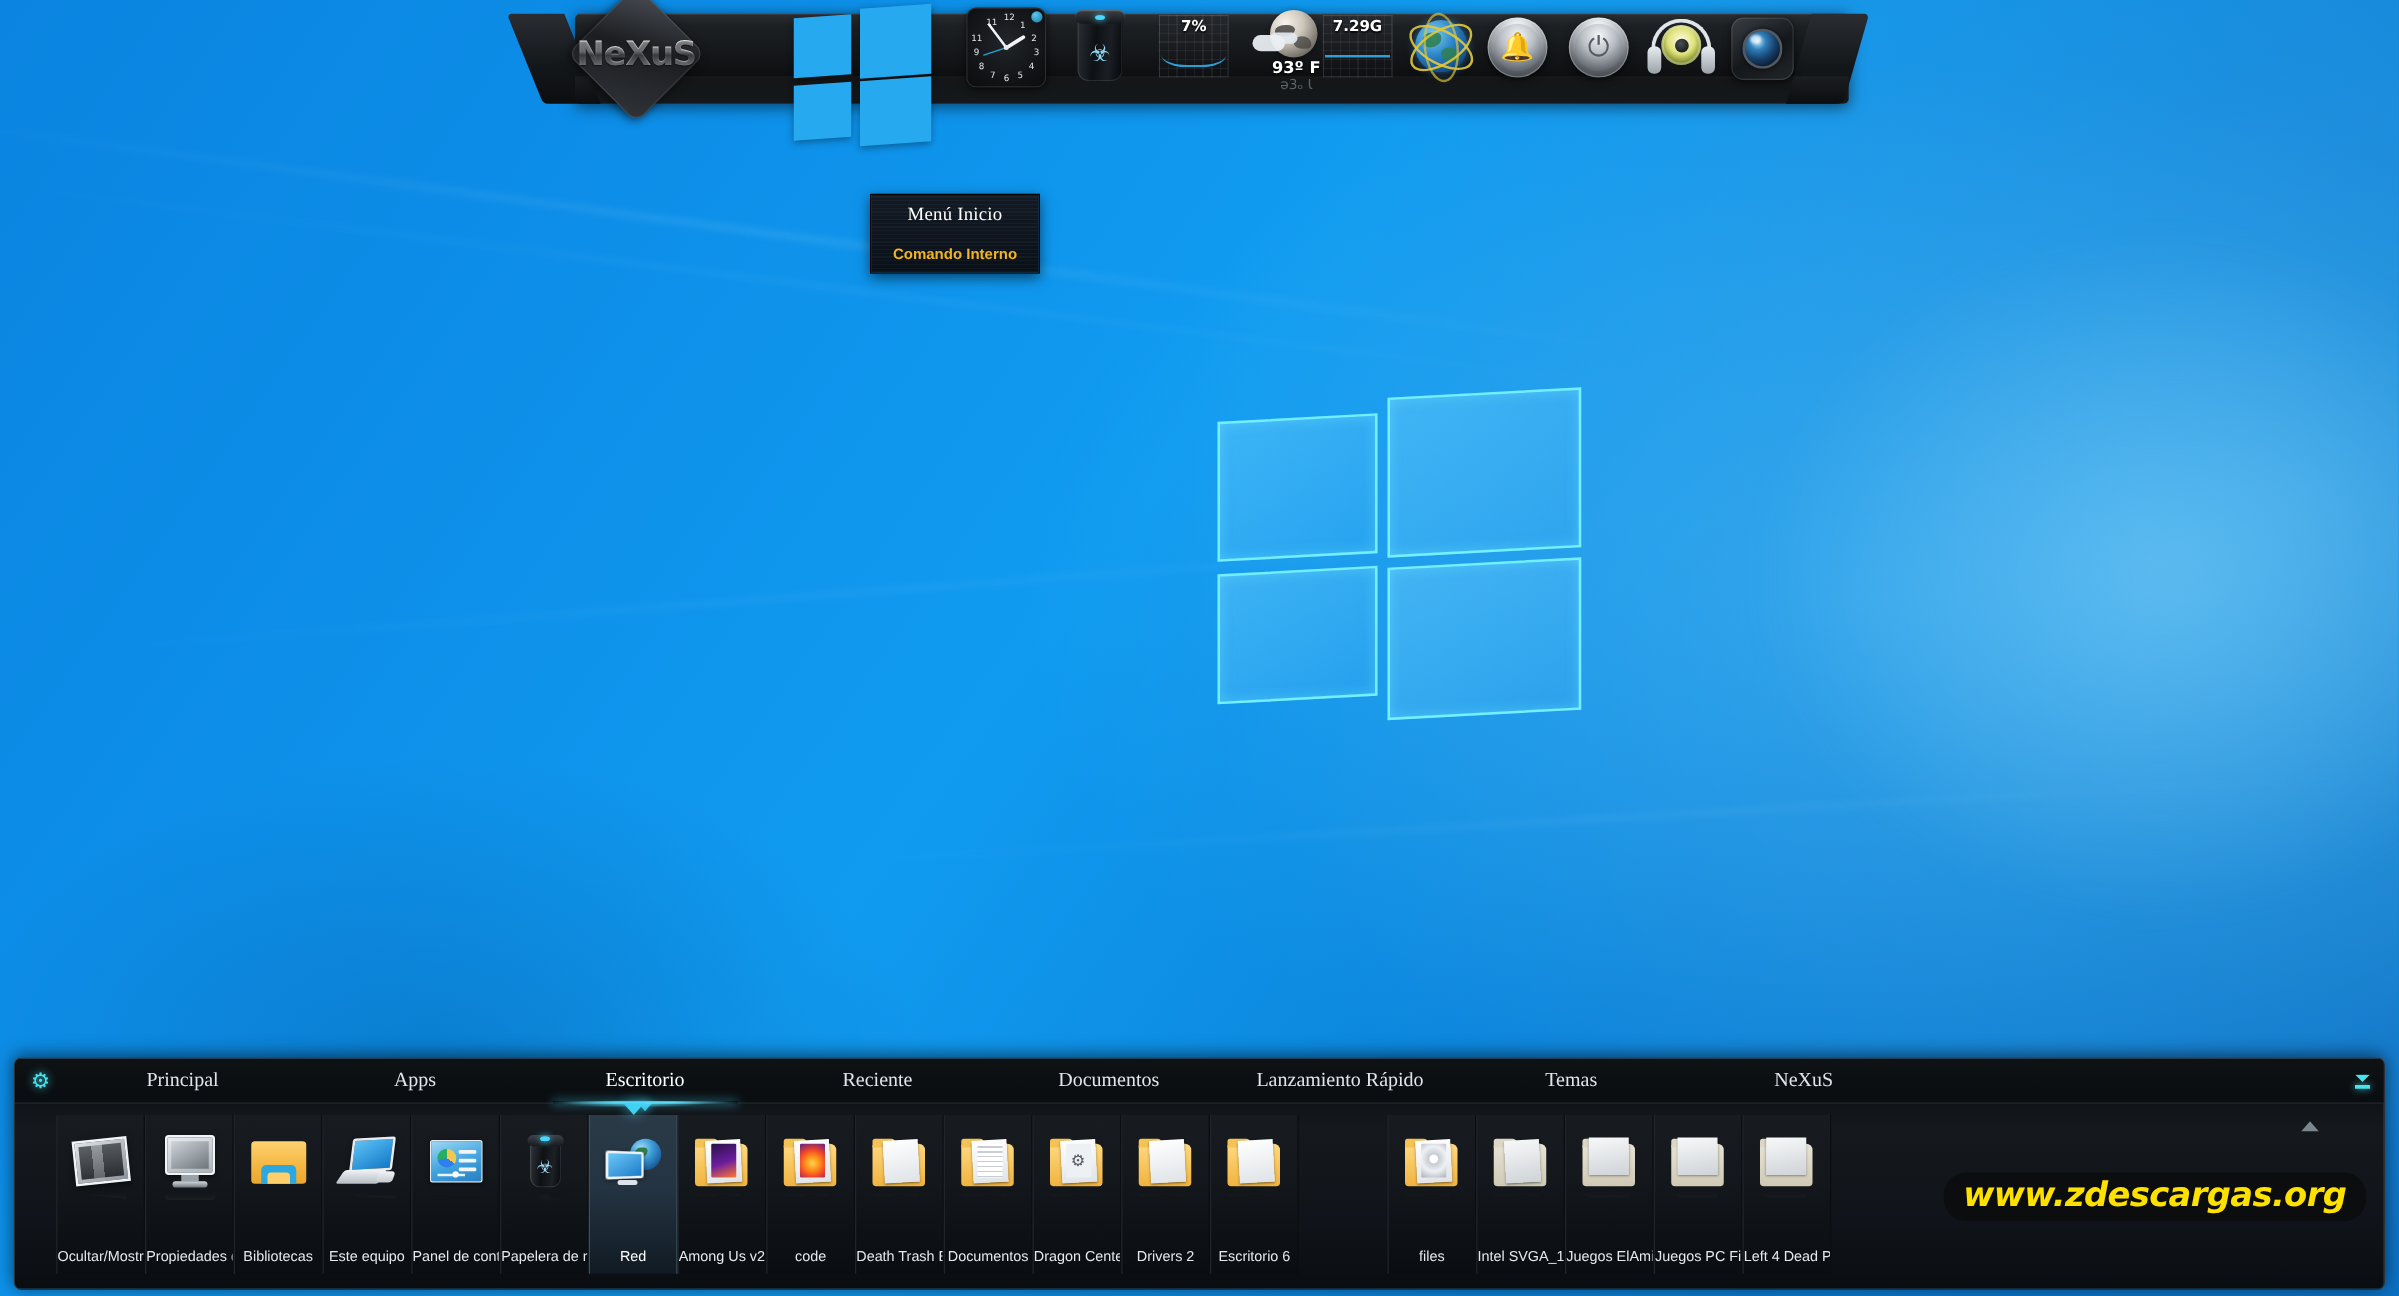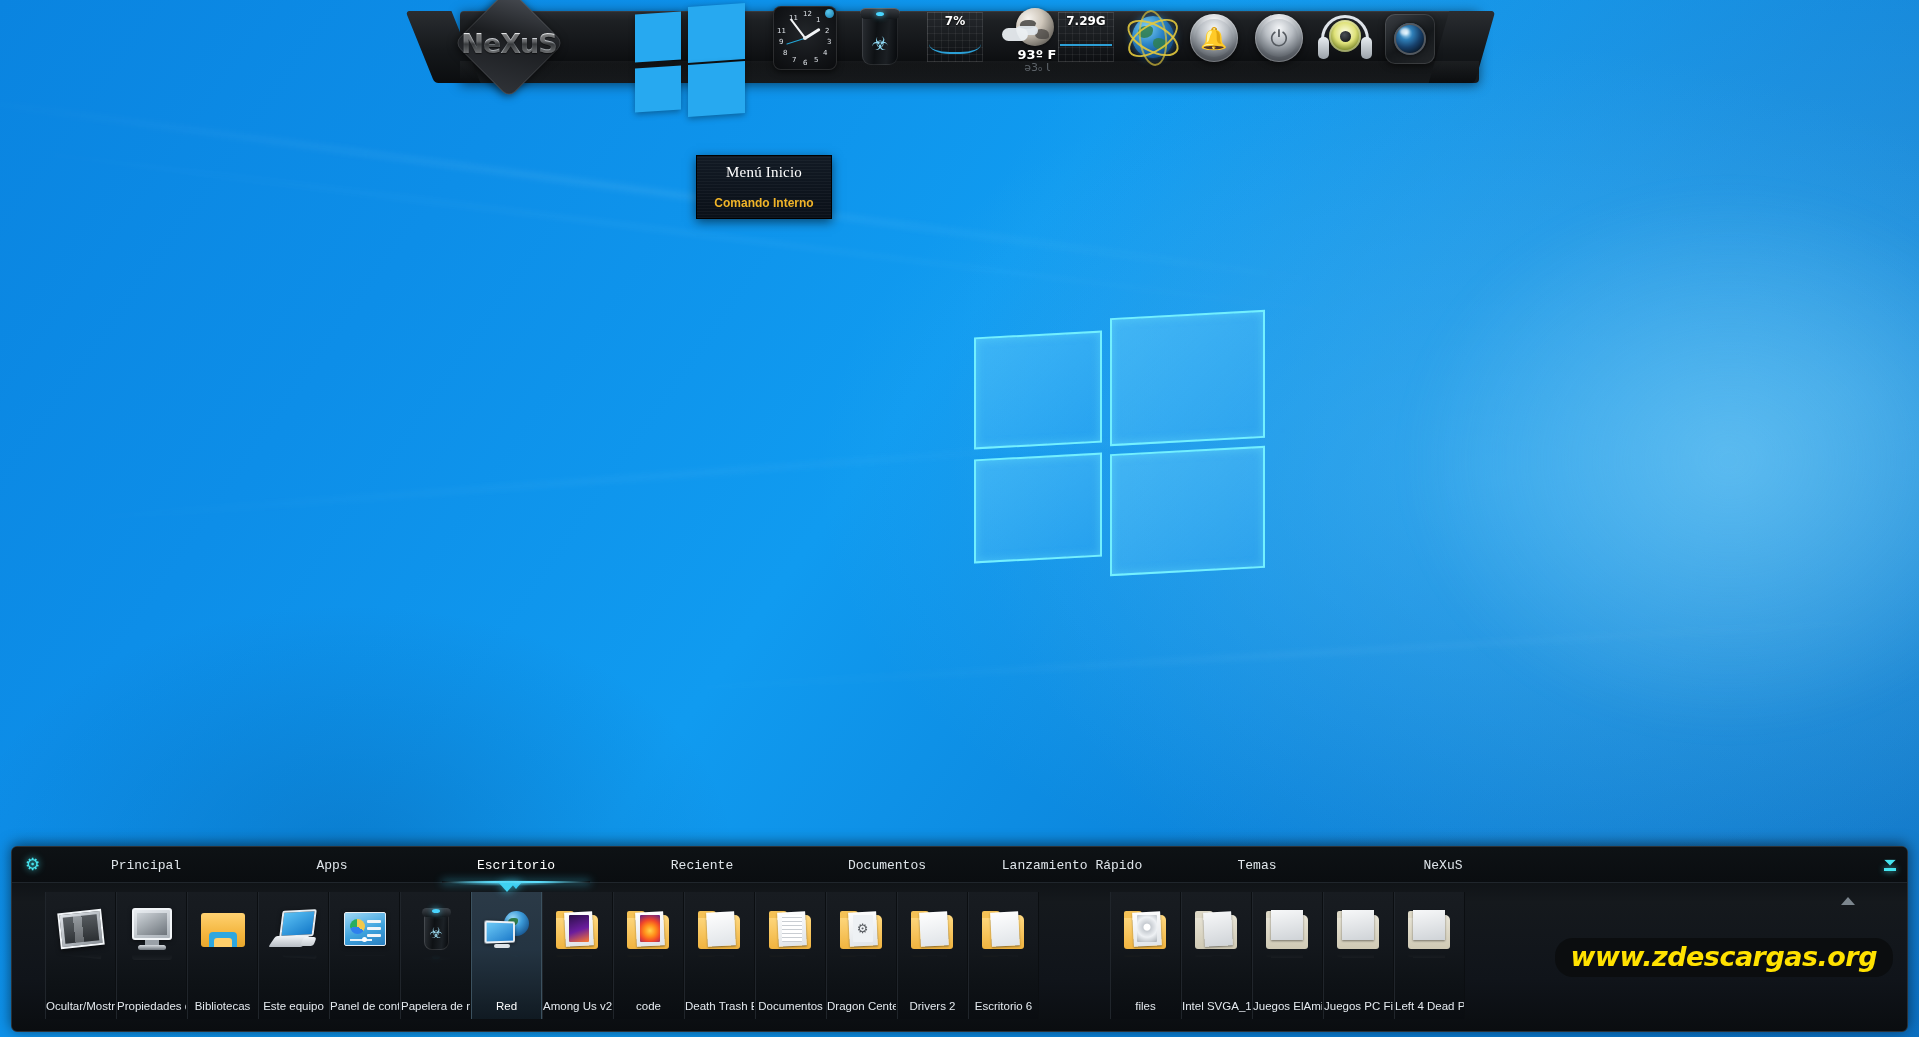--- a/index.html
+++ b/index.html
@@ -316,21 +316,21 @@
   #tabs .collapse {
     position: absolute; right: 9px; top: 9px; width: 16px; height: 18px;
     display: flex; flex-direction: column; align-items: center; justify-content: center; gap: 2px;
   }
   #tabs .collapse span { display: block; width: 12px; height: 3px; background: #46e4ef; box-shadow: 0 0 6px rgba(70,228,239,0.85); }
   #tabs .collapse .c1 { clip-path: polygon(0 0, 100% 0, 50% 100%); height: 6px; }
 
   .tab {
     position: absolute; top: 0; height: 36px;
     display: flex; align-items: center; justify-content: center;
-    color: #dfe5ea; font-size: 13px; font-family: Liberation Mono, monospace;
+    color: #dfe5ea; font-size: 16px; font-family: Liberation Serif, serif;
     white-space: nowrap; cursor: default;
   }
   .tab.active { color: #ffffff; }
   .tab.active::after {
     content: ""; position: absolute; left: 4%; right: 4%; bottom: 0; height: 2px;
     background: linear-gradient(to right, rgba(60,200,235,0), #5fe2ff 35%, #5fe2ff 65%, rgba(60,200,235,0));
     box-shadow: 0 0 8px #3cc8eb;
   }
   .tab.active .chev {
     position: absolute; left: 50%; bottom: -6px; margin-left: -6px;

